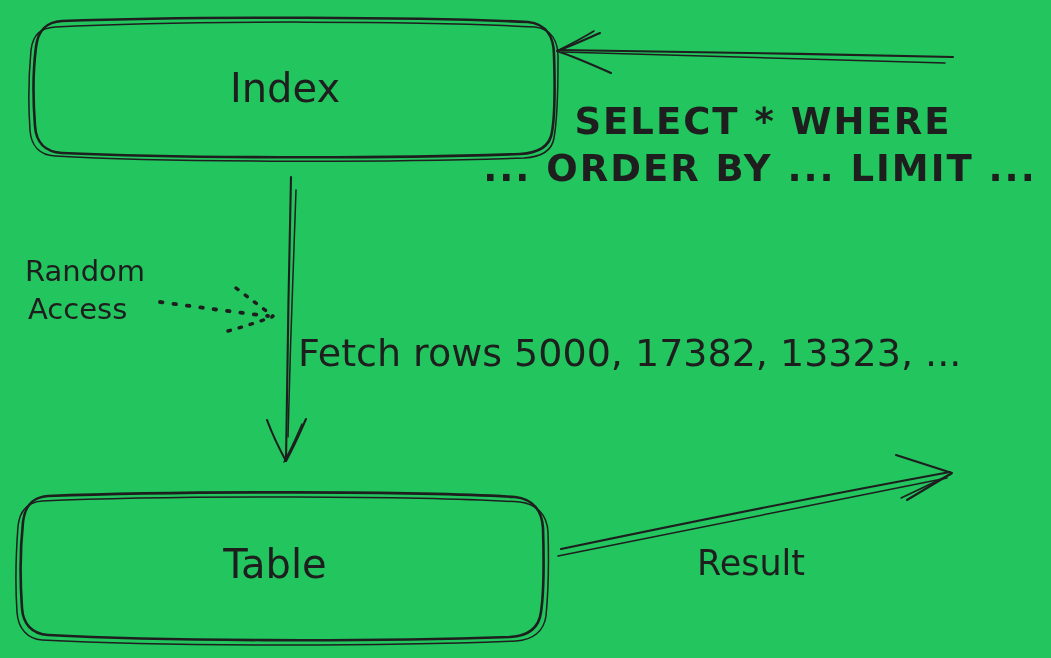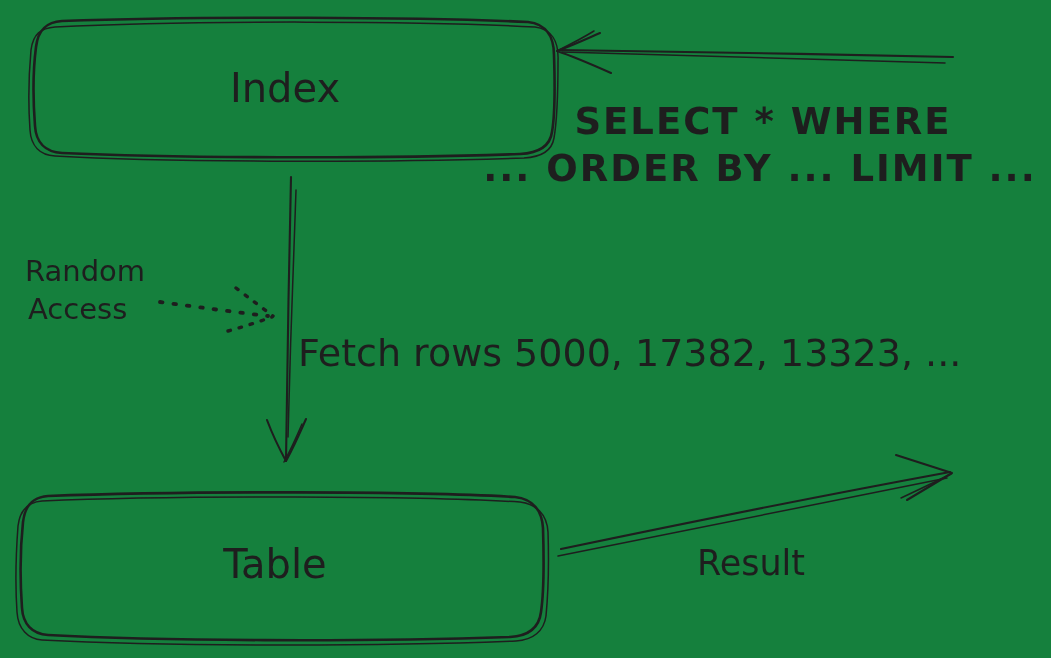--- a/index.html
+++ b/index.html
@@ -1,20 +1,20 @@
 <!DOCTYPE html>
 <html><head>
 <meta charset="utf-8">
 <style>
   html, body { margin: 0; padding: 0; background: #ffffff; }
   .canvas {
     position: relative;
     width: 1051px;
     height: 658px;
-    background: #15803d;
+    background: #22c55e;
     overflow: hidden;
   }
   svg { display: block; width: 1051px; height: 658px; }
 
   .stroke { fill: none; stroke: #1E1E1E; stroke-linecap: round; stroke-linejoin: round; }
   .w-main { stroke-width: 2.6px; }
   .w-mid  { stroke-width: 2.1px; }
   .w-thin { stroke-width: 1.5px; }
 
   .dash-main {

